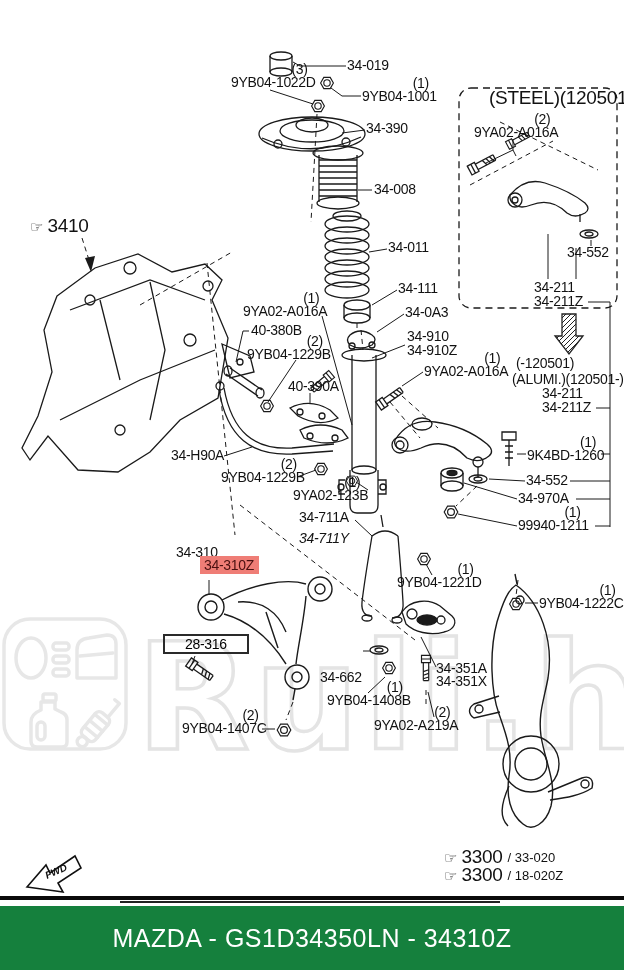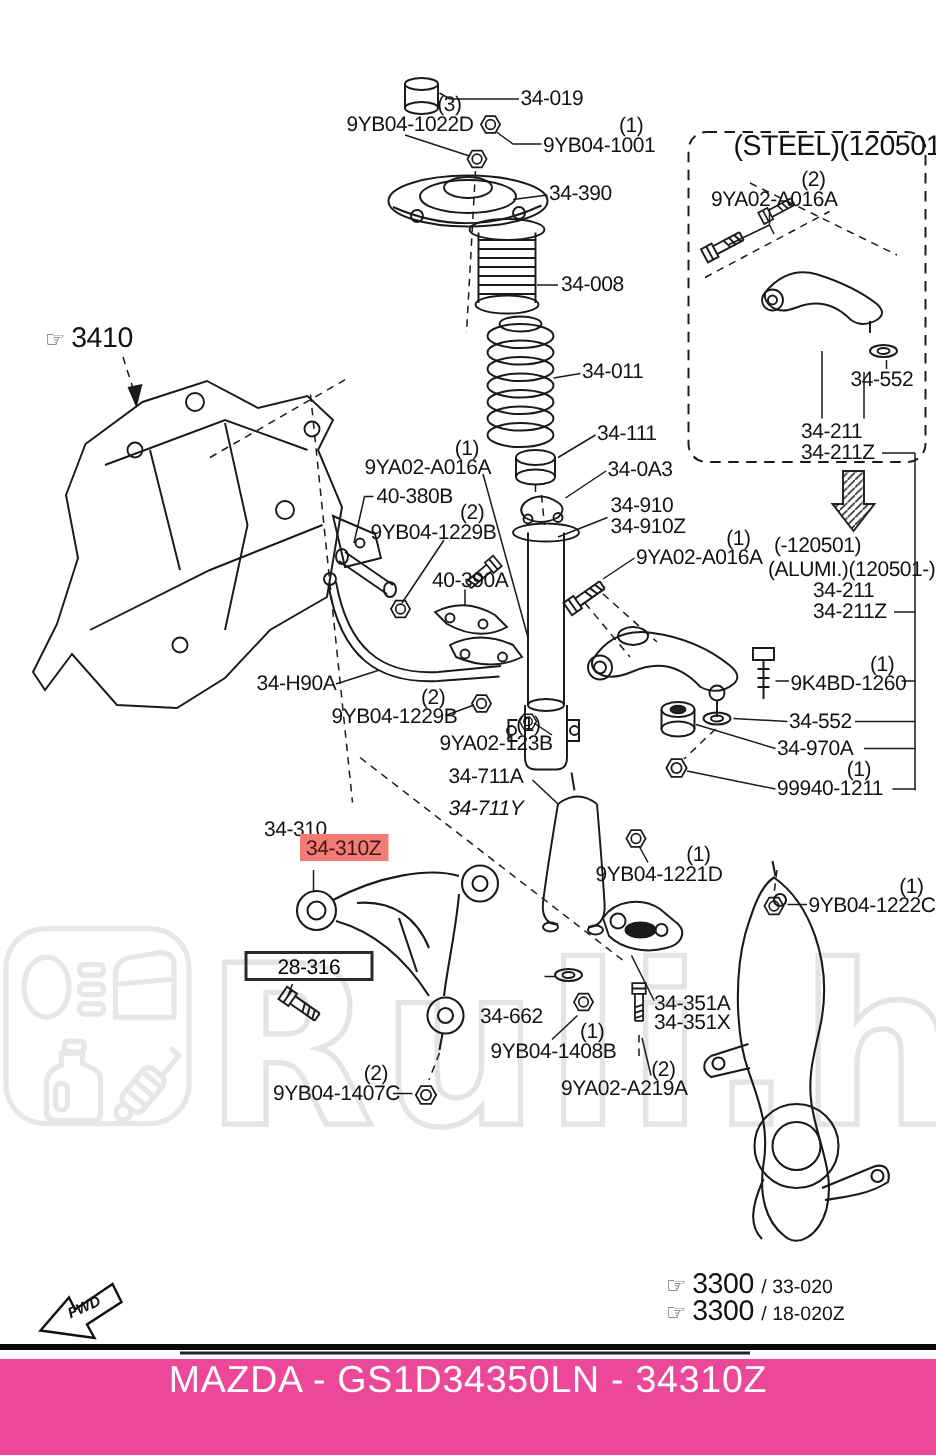--- a/index.html
+++ b/index.html
@@ -19,22 +19,22 @@
   .hl{position:absolute;z-index:3;font-size:14px;line-height:14px;letter-spacing:-0.3px;
       background:#ef7d76;color:#4a1010;padding:2px 5px 2px 4px;white-space:nowrap;}
   .boxed{position:absolute;z-index:3;border:2px solid #2a2a2a;padding:1px 20px;
          font-size:14px;line-height:14px;color:#000000;letter-spacing:-0.3px;}
   .ref{position:absolute;z-index:3;display:flex;align-items:center;gap:4px;white-space:nowrap;}
   .ref .hand{font-size:15px;line-height:15px;color:#222;}
   .ref .num{font-size:19px;letter-spacing:-0.3px;}
   .ref .rest{font-size:13px;margin-left:1px;}
   .steelhdr{font-size:19px;margin-left:28px;}
   
-  #footer{position:absolute;left:0;top:906px;width:624px;height:64px;background:#ec4899;
-          z-index:4;display:flex;justify-content:center;}
+  #footer{position:absolute;left:0;top:906px;width:624px;height:64px;background:#15803d;
+          z-index:4;display:flex;align-items:center;justify-content:center;}
   #footer span{color:#fff;font-size:25px;letter-spacing:0.5px;}
 </style>
 </head>
 <body>
 
 <div id="page">
 
   <div id="wm-text">Ruli.hu</div>
   <svg id="wm-logo" viewBox="0 0 128 136">
     <g stroke="#e7e7e7" stroke-width="3.5" fill="none" stroke-linecap="round" stroke-linejoin="round">

